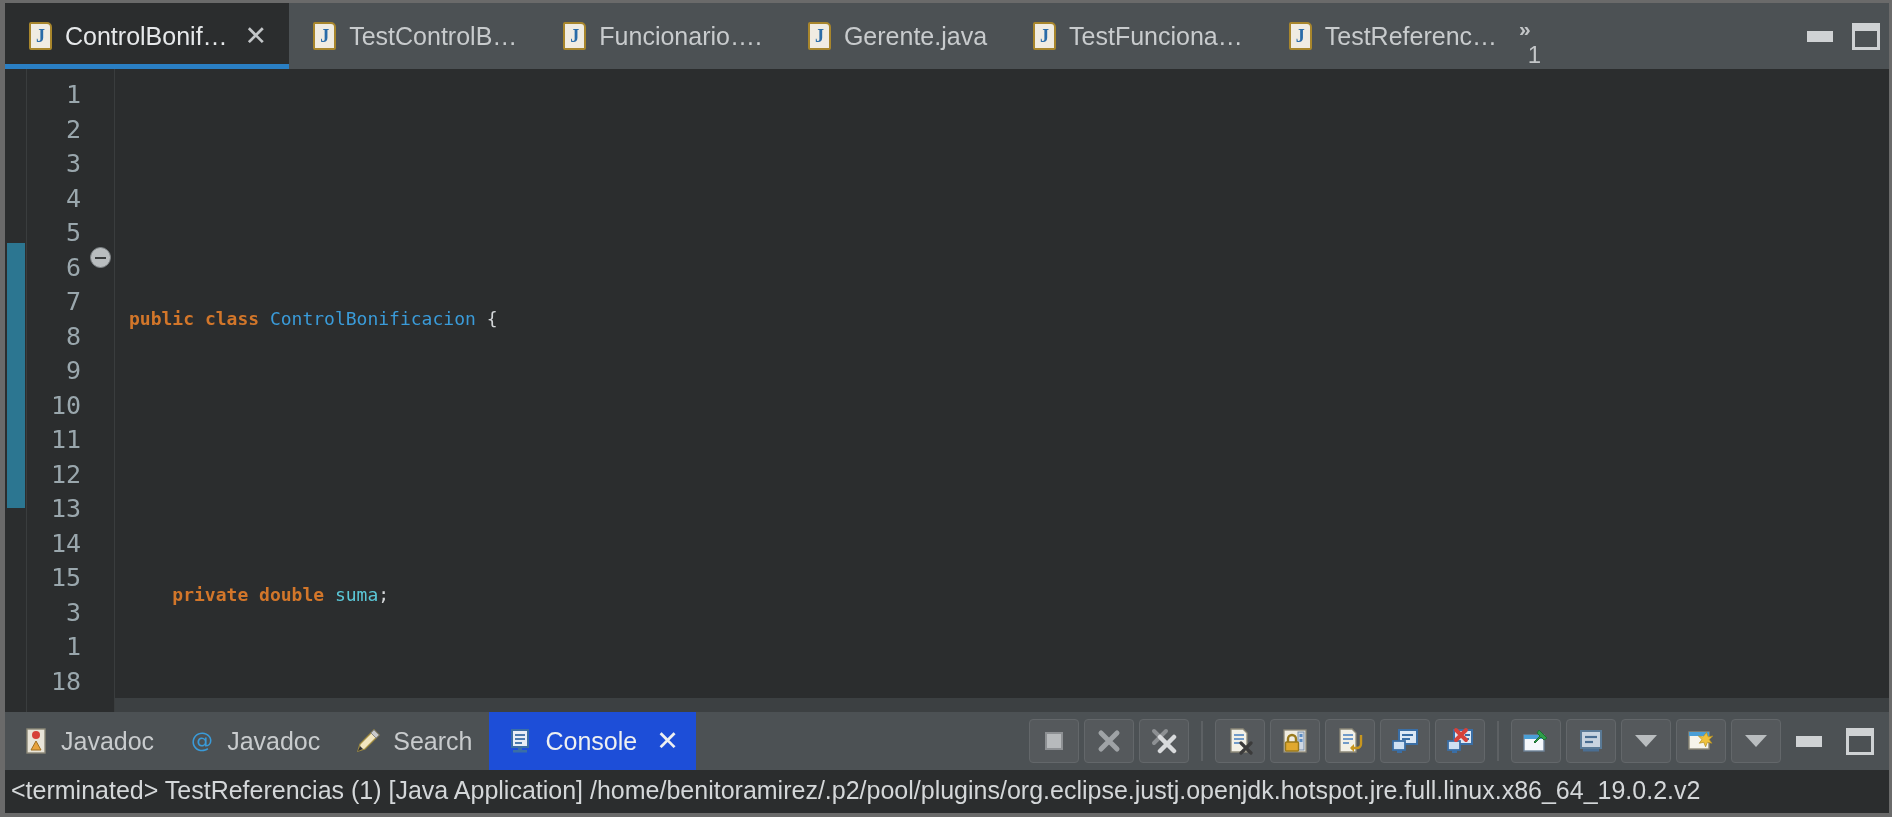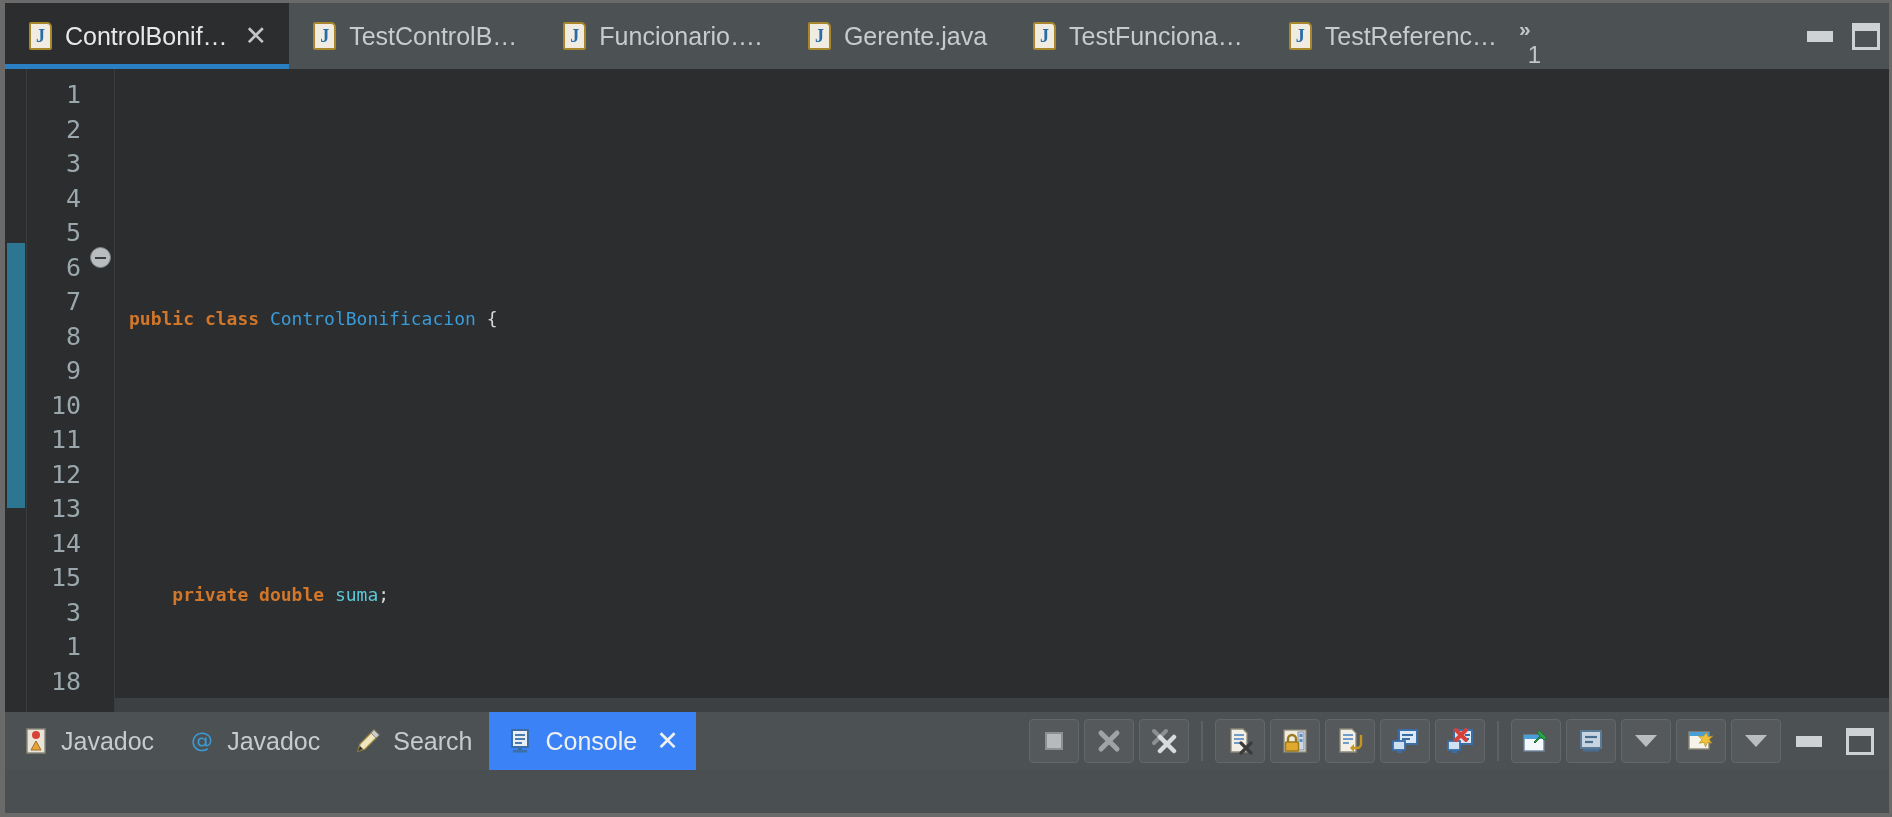--- a/index.html
+++ b/index.html
@@ -201,21 +201,21 @@
     flex: none;
   }
   .vtab {
     display: flex; align-items: center; gap: 11px;
     padding: 0 17px;
     color: #c8cbcd;
     font-size: 25px;
     white-space: nowrap;
     cursor: pointer;
   }
-  .vtab.active { background: #3b82f6; color: #eef0f1; }
+  .vtab.active { background: #1d4ed8; color: #eef0f1; }
   .vtab .vclose { font-size: 27px; margin-left: 8px; font-weight: 300; }
   .vicon { width: 28px; height: 28px; flex: none; position: relative; }
 
   .tb-spacer { flex: 1; }
   #console-toolbar {
     display: flex; align-items: center; gap: 5px;
     padding-right: 6px;
   }
   .tbtn {
     width: 50px; height: 44px;
@@ -535,15 +535,18 @@
 
         <div class="vwinbtn">
           <div class="minimize-glyph"></div>
         </div>
         <div class="vwinbtn">
           <div class="maximize-glyph"></div>
         </div>
       </div>
     </div>
 
+    <div id="console-body">
+      <span>&lt;terminated&gt; TestReferencias (1) [Java Application] /home/benitoramirez/.p2/pool/plugins/org.eclipse.justj.openjdk.hotspot.jre.full.linux.x86_64_19.0.2.v2</span>
+    </div>
   </div>
 
 </div>
 
 </body></html>

